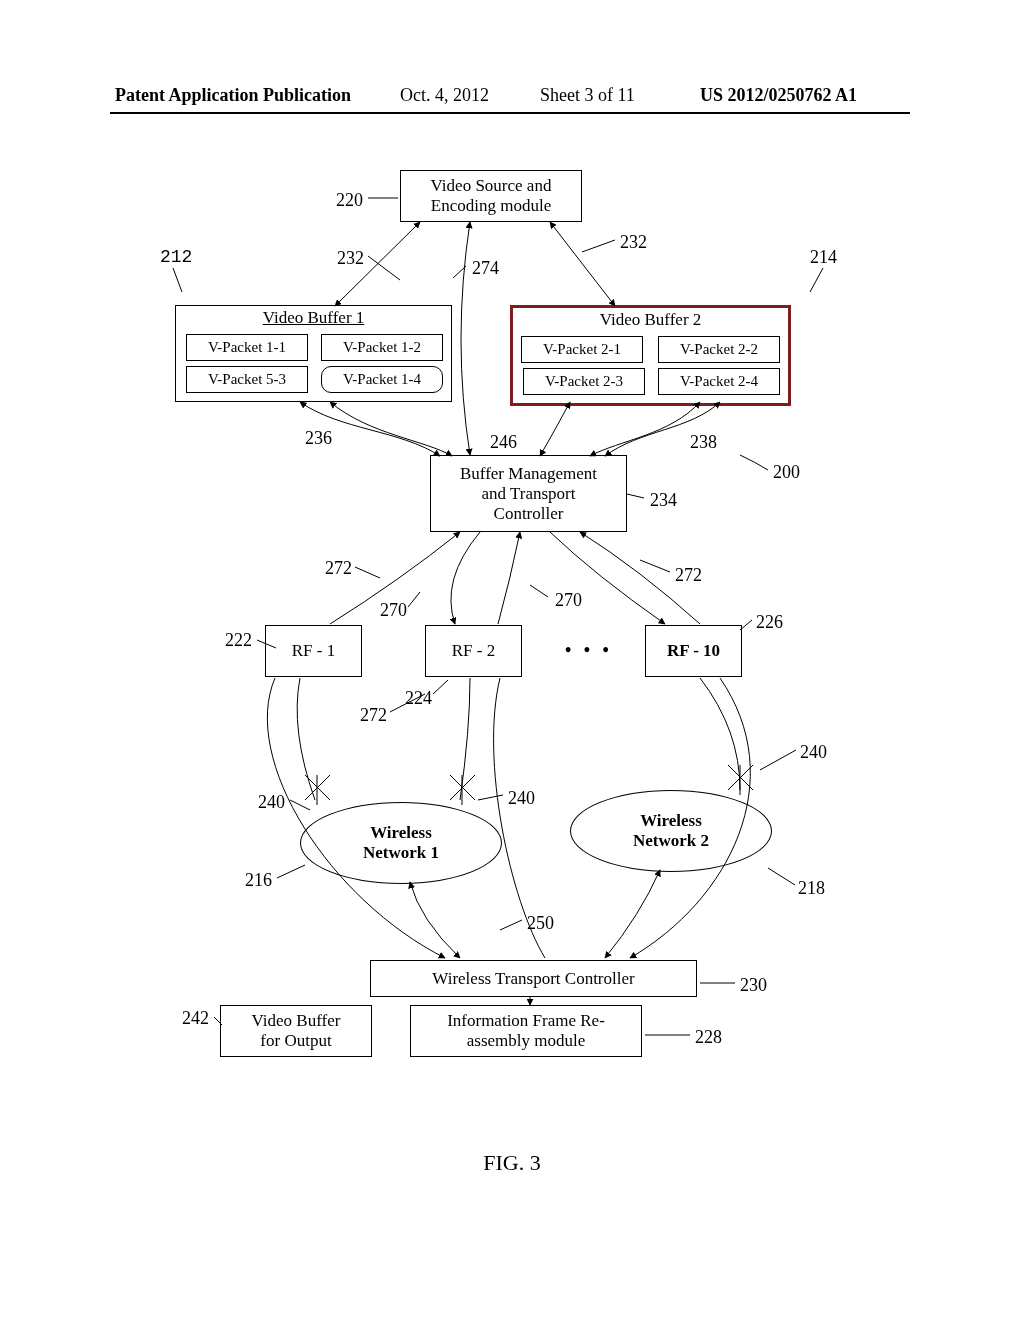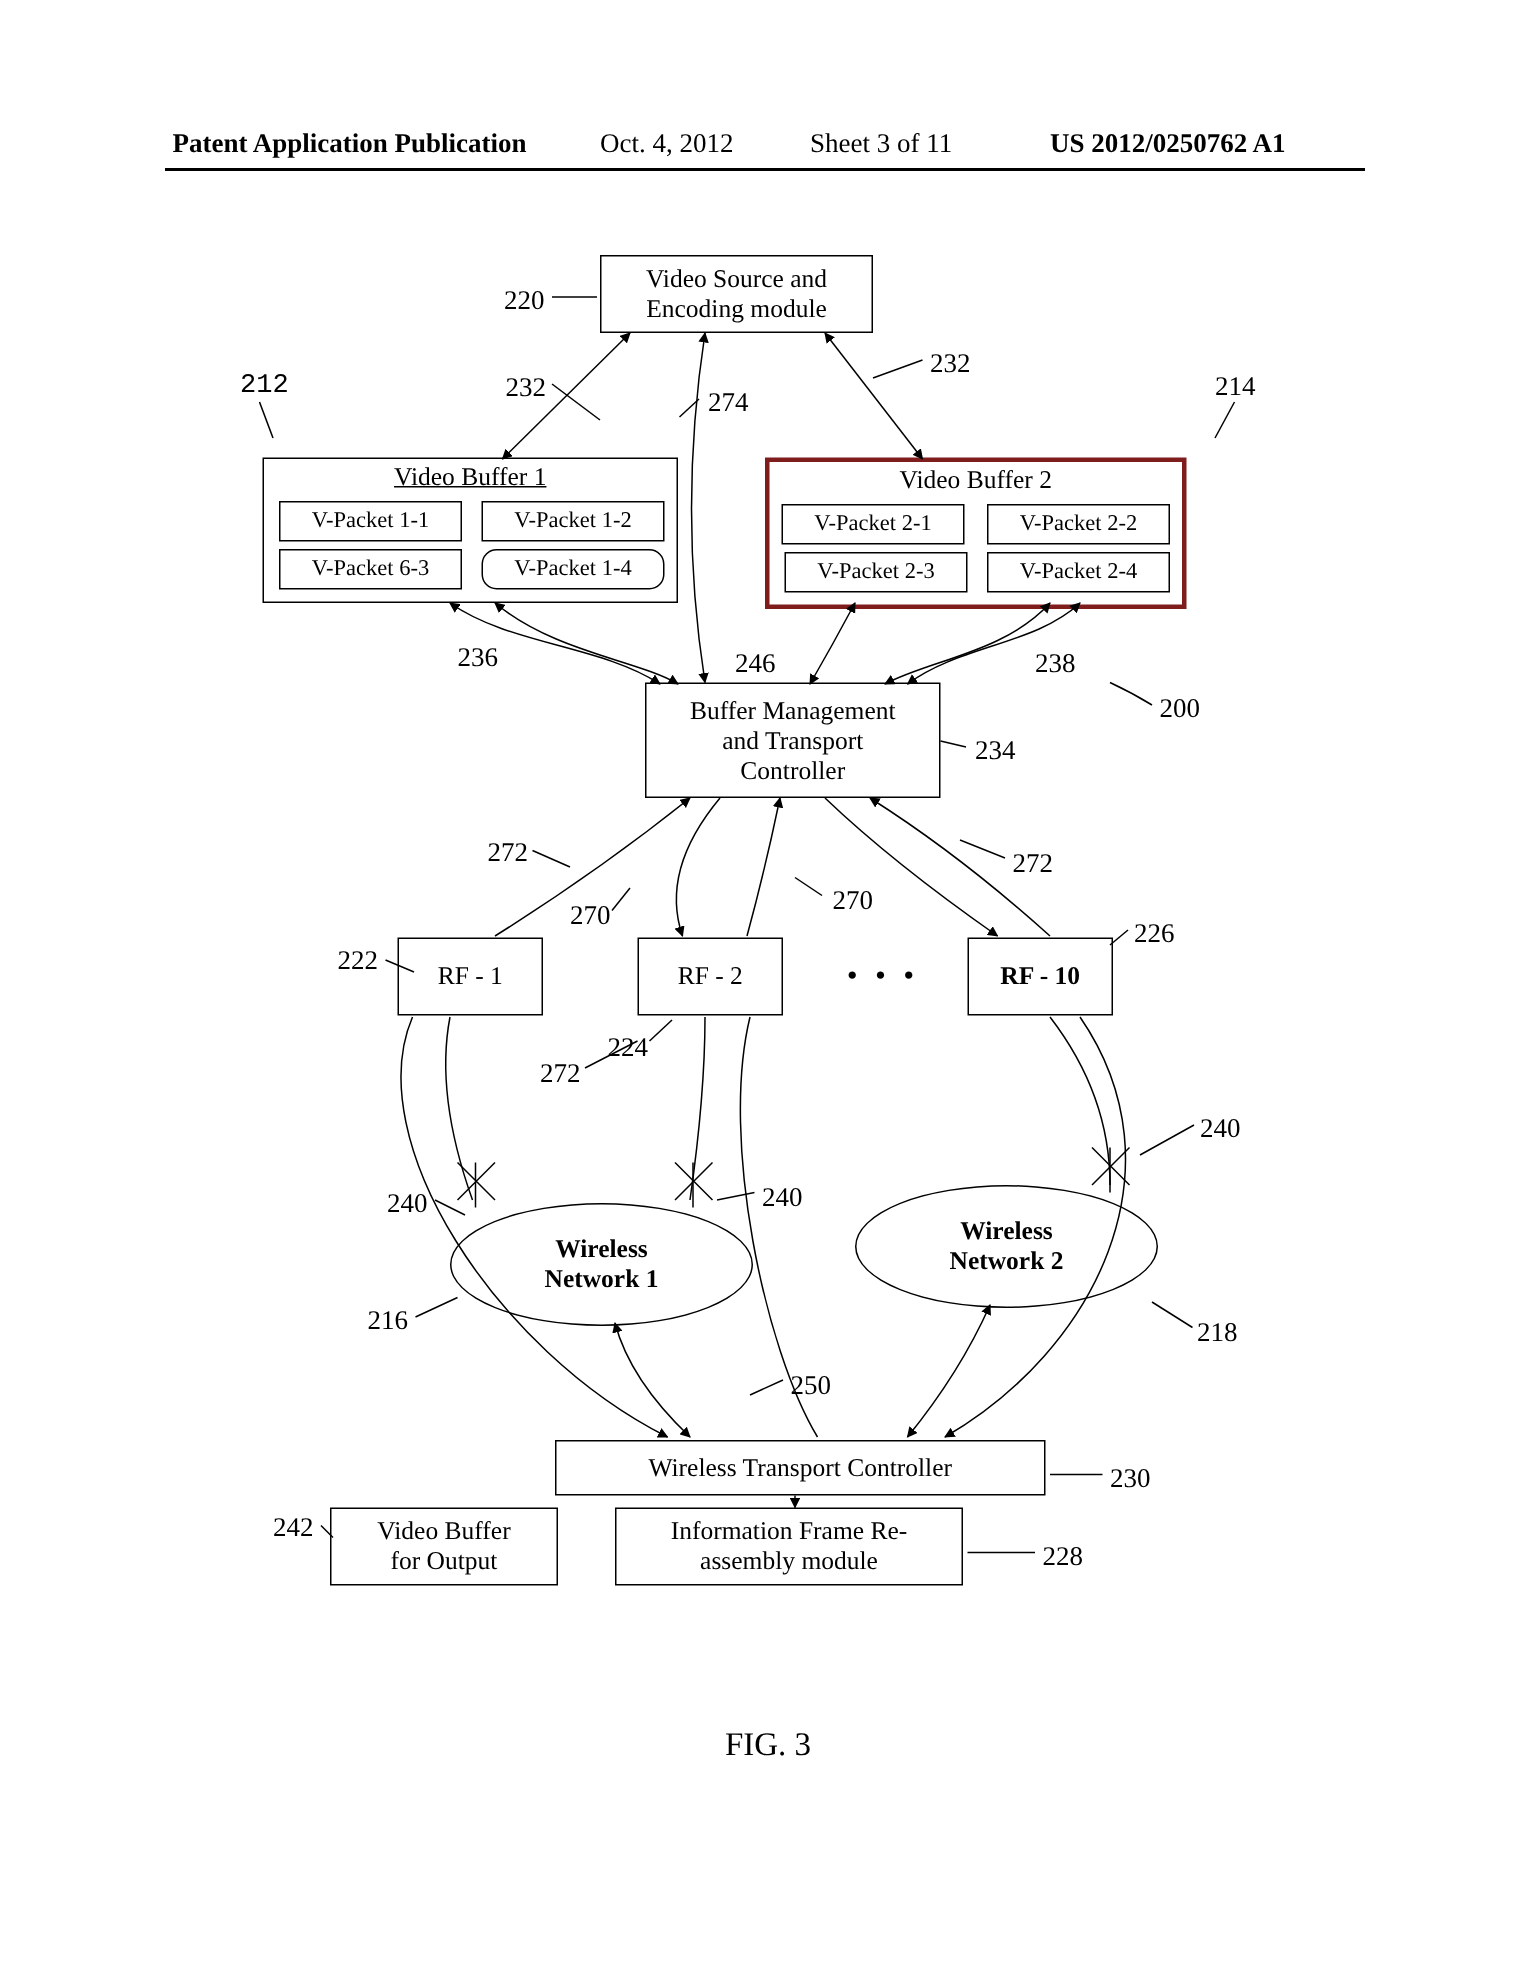--- a/index.html
+++ b/index.html
@@ -94,21 +94,21 @@
 </div>
 <div class="hr"></div>
 
 <div class="box" style="left:400px; top:170px; width:180px; height:50px; white-space:pre-line;">Video Source and
 Encoding module</div>
 
 <div style="position:absolute; left:175px; top:305px; width:275px; height:95px; border:1px solid #000;">
   <div style="text-align:center; font-size:17px; margin-top:2px;text-decoration:underline;">Video Buffer 1</div>
   <div class="box small" style="left:10px;  top:28px; width:120px; height:25px;">V-Packet 1-1</div>
   <div class="box small" style="left:145px; top:28px; width:120px; height:25px;">V-Packet 1-2</div>
-  <div class="box small" style="left:10px;  top:60px; width:120px; height:25px;">V-Packet 6-3</div>
+  <div class="box small" style="left:10px;  top:60px; width:120px; height:25px;">V-Packet 5-3</div>
   <div class="box small" style="left:145px; top:60px; width:120px; height:25px;border-radius:10px;">V-Packet 1-4</div>
 </div>
 
 <div style="position:absolute; left:510px; top:305px; width:275px; height:95px; border:3px solid #7f1d1d;">
   <div style="text-align:center; font-size:17px; margin-top:2px;">Video Buffer 2</div>
   <div class="box small" style="left:8px;  top:28px; width:120px; height:25px;">V-Packet 2-1</div>
   <div class="box small" style="left:145px; top:28px; width:120px; height:25px;">V-Packet 2-2</div>
   <div class="box small" style="left:10px;  top:60px; width:120px; height:25px;">V-Packet 2-3</div>
   <div class="box small" style="left:145px; top:60px; width:120px; height:25px;">V-Packet 2-4</div>
 </div>

